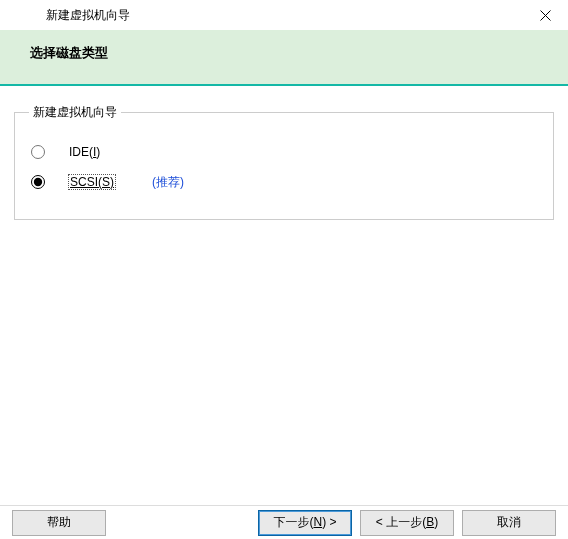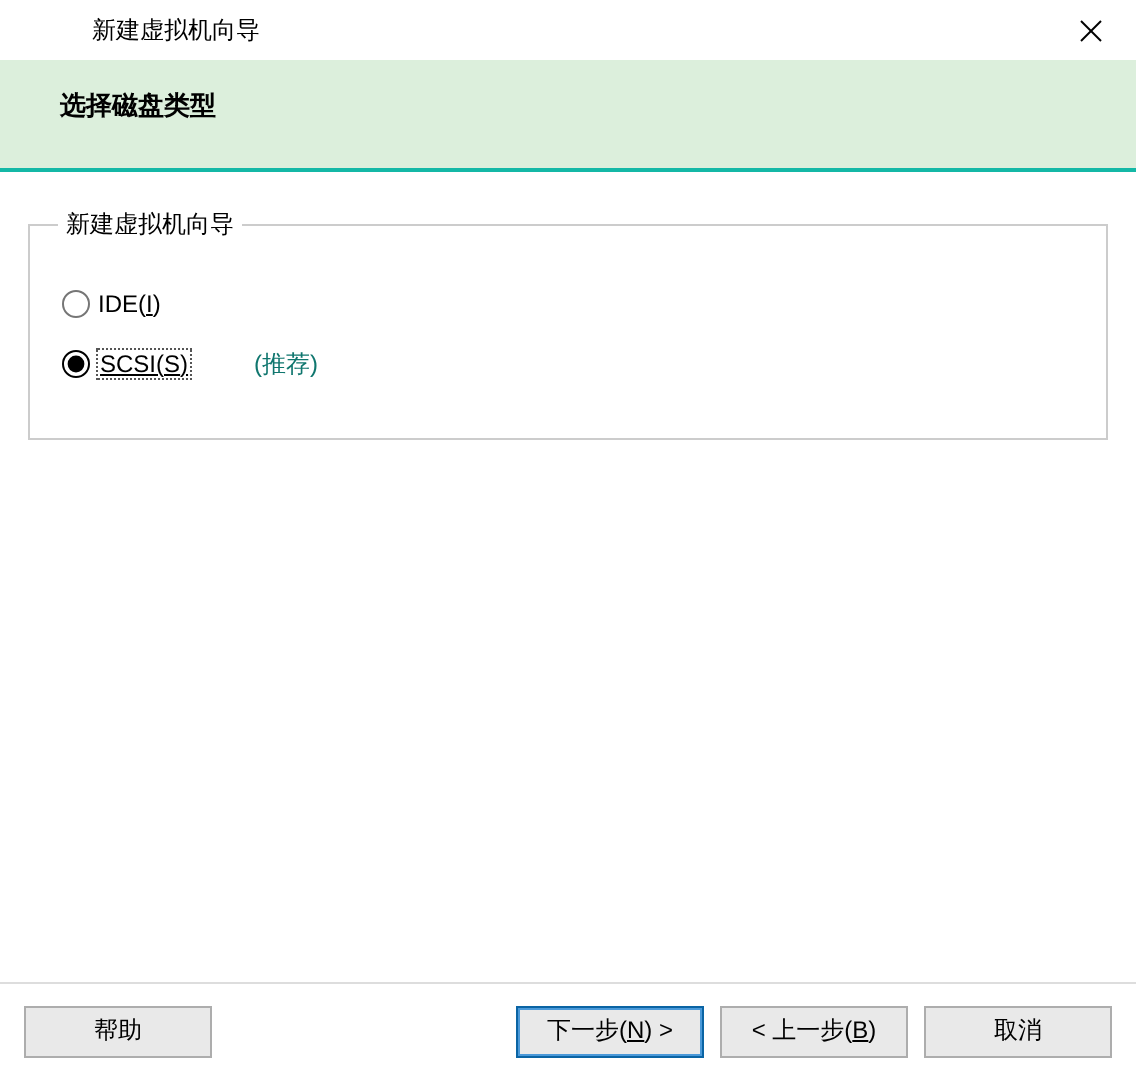--- a/index.html
+++ b/index.html
@@ -52,43 +52,43 @@
   }
   fieldset.group legend {
     padding: 0 4px;
     font-size: 12px;
   }
   .radio-row {
     display: flex;
     align-items: center;
     margin: 8px 0 8px 2px;
     height: 22px;
-    gap: 0;
+    gap: 20px;
   }
   .radio-row input[type=radio] {
     margin: 0 4px 0 0;
     width: 14px; height: 14px;
     accent-color: #000;
   }
   .radio-row label { cursor: pointer; }
   .radio-row .hotkey { text-decoration: underline; }
   .recommend {
-    margin-left: 32px;
-    color: #0f766e;
+    margin-left: 17px;
+    color: #1d4ed8;
   }
   .focus-ring {
     outline: 1px dotted #555;
     outline-offset: 0px;
     padding: 0 1px;
     text-decoration: underline;
   }
   .footer {
     position: absolute;
     left: 0; right: 0; bottom: 0;
-    height: 48px;
+    height: 34px;
     border-top: 1px solid #ddd;
     display: flex;
     align-items: center;
     padding: 0 12px;
     gap: 8px;
   }
   .footer .spacer { flex: 1; }
   button.win {
     font-family: inherit;
     font-size: 12px;

